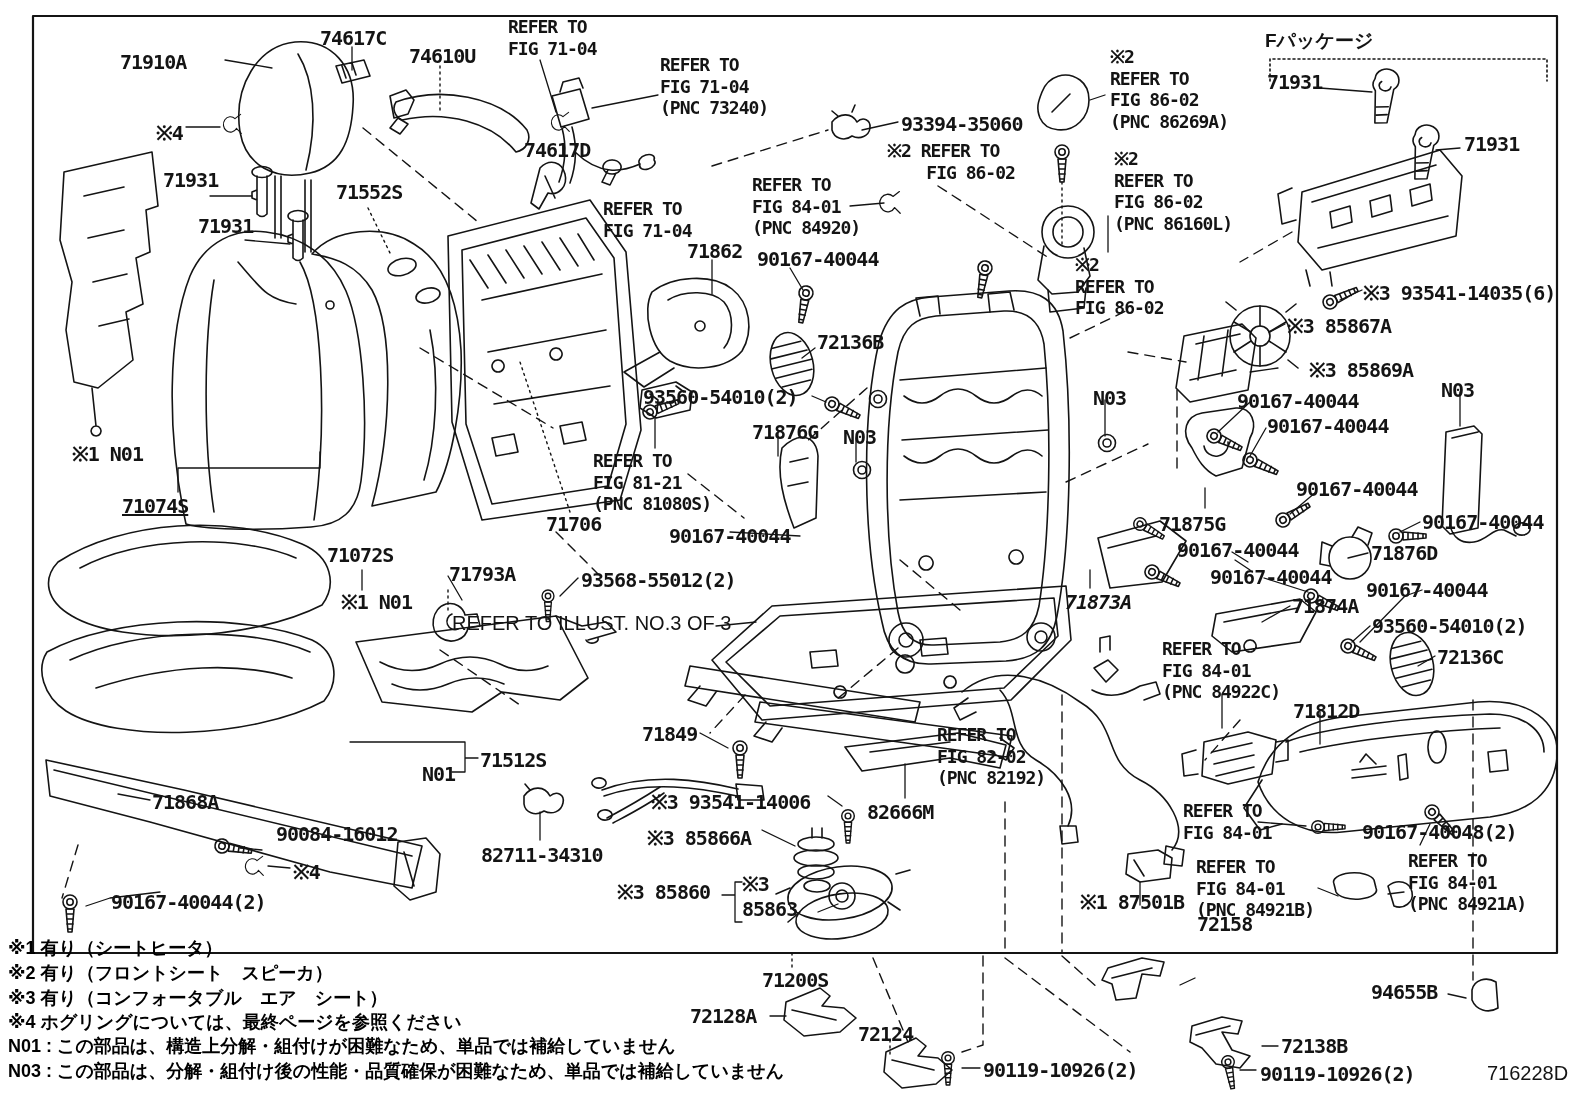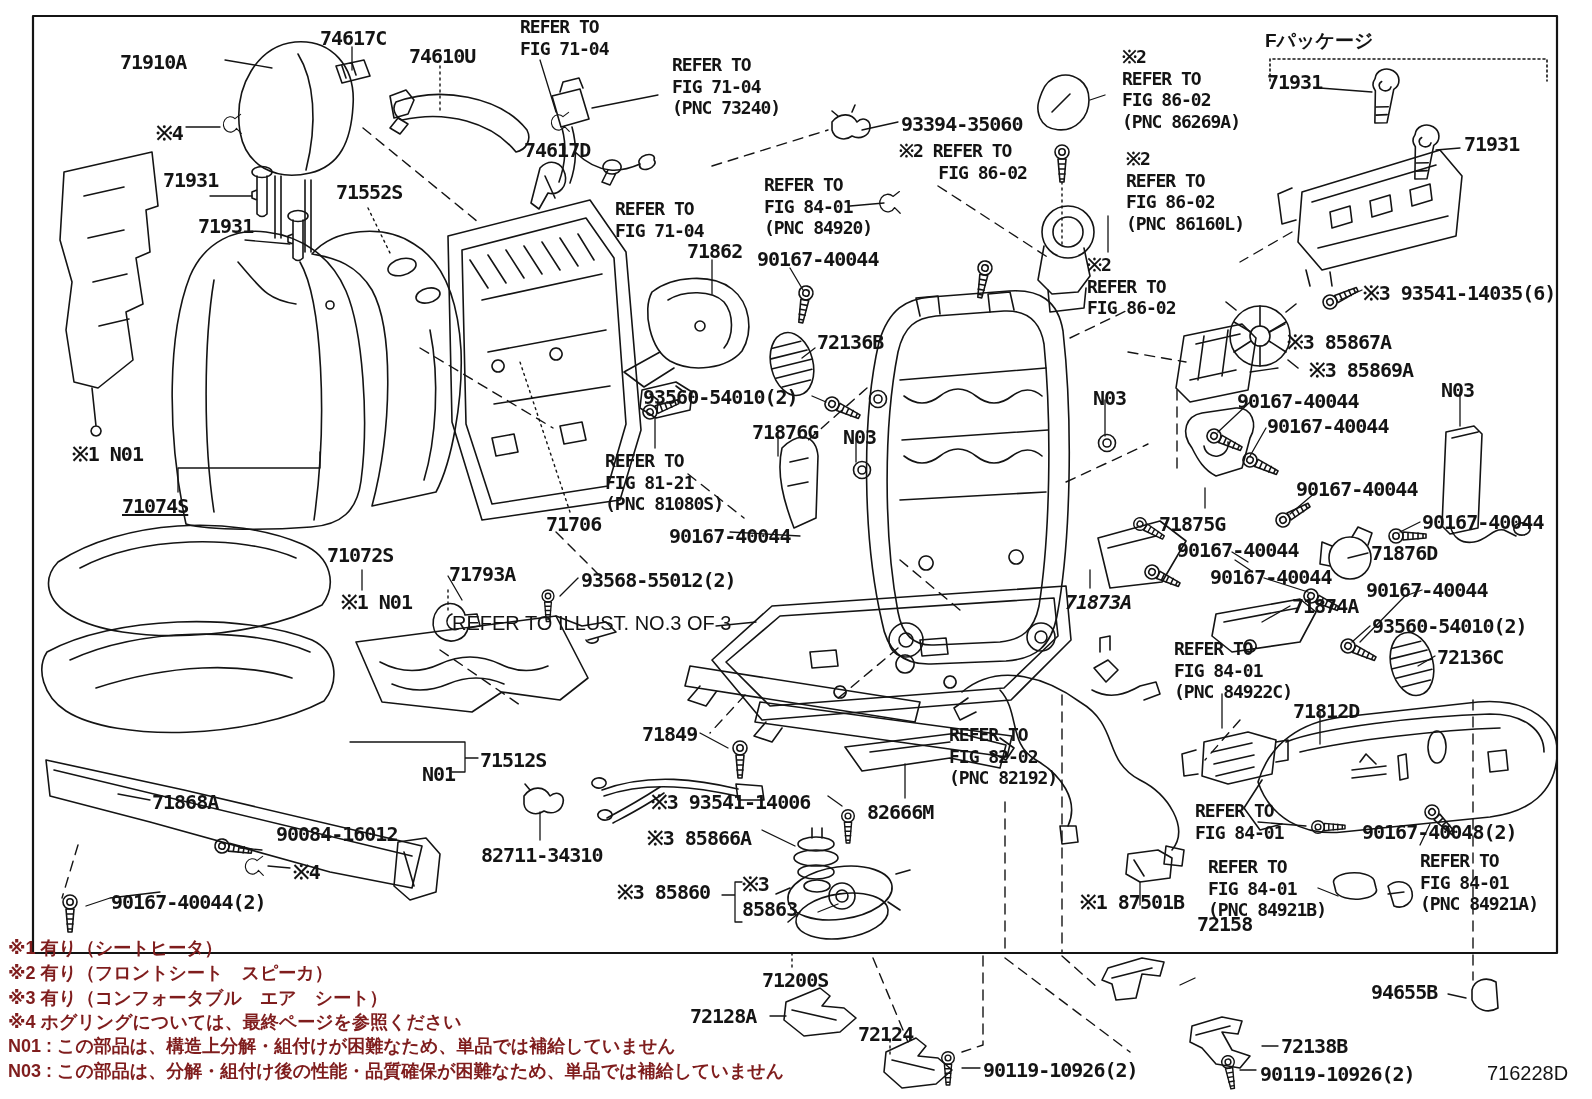--- a/index.html
+++ b/index.html
@@ -1,25 +1,25 @@
 <!DOCTYPE html>
 <html><head>
 <meta charset="utf-8">
 <style>
   html,body{margin:0;padding:0;background:#e8e8e8;}
   .stage{position:relative;width:1592px;height:1099px;background:#ffffff;overflow:hidden;
          font-family:"DejaVu Sans Mono","Liberation Mono",monospace;color:#141414;}
   .stage svg{position:absolute;left:0;top:0;}
   .lbl{position:absolute;white-space:pre;line-height:1.08;z-index:3;color:#141414;}
   .lg{font:bold 20px "DejaVu Sans Mono","Liberation Mono",monospace;letter-spacing:-1px;}
-  .sm{font:bold 18px "DejaVu Sans Mono","Liberation Mono",monospace;letter-spacing:-1px;line-height:1.2;margin-left:12px;}
+  .sm{font:bold 18px "DejaVu Sans Mono","Liberation Mono",monospace;letter-spacing:-1px;line-height:1.2;}
   .plain{font:20px "Liberation Sans","DejaVu Sans",sans-serif;letter-spacing:0;}
   .jp{font:bold 19px "Liberation Sans","DejaVu Sans",sans-serif;letter-spacing:0;}
   .legend-line{position:absolute;white-space:pre;z-index:3;
-         font:bold 18px "Liberation Sans","DejaVu Sans",sans-serif;color:#7f1d1d;}
+         font:bold 18px "Liberation Sans","DejaVu Sans",sans-serif;color:#000000;}
 </style>
 </head>
 <body>
 
 <div class="stage">
 
   <svg width="1592" height="1099" viewBox="0 0 1592 1099">
     <defs>
       <g id="screw">
         <circle cx="0" cy="0" r="7" fill="none"></circle>
@@ -463,21 +463,21 @@
 (PNC 86160L)</div>
       <div class="lbl sm" style="left: 752px; top: 174px;">REFER TO
 FIG 84-01
 (PNC 84920)</div>
       <div class="lbl lg" style="left: 687px; top: 239px;">71862</div>
       <div class="lbl lg" style="left: 757px; top: 247px;">90167-40044</div>
       <div class="lbl sm" style="left: 1075px; top: 254px;">※2
 REFER TO
 FIG 86-02</div>
       <div class="lbl lg" style="left: 1363px; top: 279px;">※3 93541-14035(6)</div>
-      <div class="lbl lg" style="left: 1287px; top: 328px;">※3 85867A</div>
+      <div class="lbl lg" style="left: 1287px; top: 312px;">※3 85867A</div>
       <div class="lbl lg" style="left: 1280px; top: 356px; margin-left: 29px;">※3 85869A</div>
       <div class="lbl lg" style="left: 817px; top: 330px;">72136B</div>
       <div class="lbl lg" style="left: 643px; top: 385px;">93560-54010(2)</div>
       <div class="lbl lg" style="left: 1093px; top: 386px;">N03</div>
       <div class="lbl lg" style="left: 1441px; top: 378px;">N03</div>
       <div class="lbl lg" style="left: 843px; top: 425px;">N03</div>
       <div class="lbl lg" style="left: 1237px; top: 389px;">90167-40044</div>
       <div class="lbl lg" style="left: 1267px; top: 414px;">90167-40044</div>
       <div class="lbl lg" style="left: 752px; top: 420px;">71876G</div>
       <div class="lbl lg" style="left: 72px; top: 440px;">※1 N01</div>

